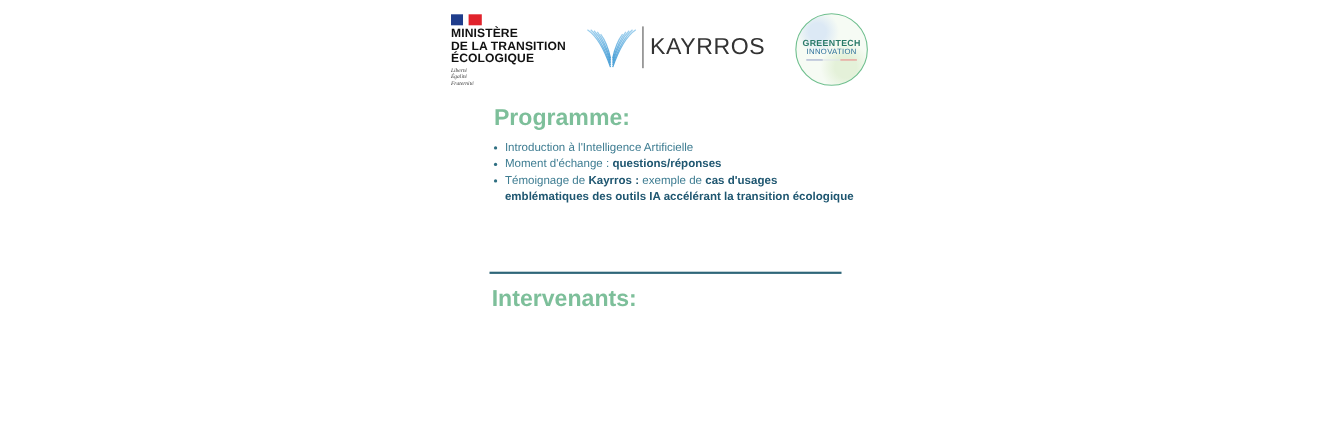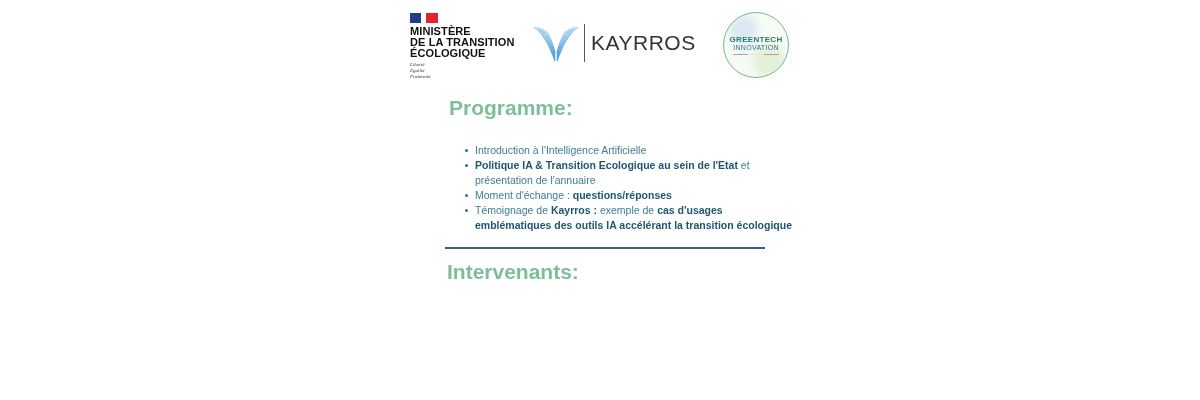--- a/index.html
+++ b/index.html
@@ -27,21 +27,21 @@
         display: flex; flex-direction: column; align-items: center; justify-content: center; }
   .gt-1 { font-size: 8px; font-weight: 700; color: #2a7a68; letter-spacing: 0.3px; line-height: 9px; }
   .gt-2 { font-size: 7px; color: #2a6f9a; letter-spacing: 0.3px; line-height: 8px; }
   .gt-line { display: flex; width: 46px; height: 1px; margin-top: 2px; }
   .gt-line span { flex: 1; }
 
   .content { position: absolute; left: 0; top: 0; width: 1200px; }
   h2 { position: absolute; margin: 0; font-weight: 700; color: #7dbf9a; font-size: 21px; text-align: center; }
   .h-prog { left: 449px; top: 96px; }
   .h-int { left: 447px; top: 260px; }
-  ul { position: absolute; margin: 16px; padding: 0; list-style: none; width: 330px; }
+  ul { position: absolute; margin: 0; padding: 0; list-style: none; width: 330px; }
   ul li { position: relative; padding-left: 10px; font-size: 10.5px; line-height: 15px; color: #3f7d92; }
   ul li::before { content: ""; position: absolute; left: 0; top: 6px; width: 3px; height: 3px; border-radius: 50%; background: #2f6f82; }
   .b { font-weight: 700; color: #1e5670; }
   .ul-prog { left: 449px; top: 127px; }
   .ul-int { left: 449px; top: 305px; }
   .divider { position: absolute; left: 445px; top: 247px; width: 320px; height: 2px; background: #2f6679; }
 </style>
 </head>
 <body>
 
@@ -97,21 +97,20 @@
         <span style="background:#dfe4ea"></span>
         <span style="background:#e98b8b"></span>
       </div>
   </div>
 </div>
 
 <div class="content">
   <h2 class="h-prog">Programme:</h2>
   <ul class="ul-prog">
       <li><span>Introduction à l'Intelligence Artificielle</span></li>
-      <li><span class="b">Politique IA &amp; Transition Ecologique au sein de l'Etat</span><span> et présentation de l'annuaire</span></li>
       <li><span>Moment d'échange : </span><span class="b">questions/réponses</span></li>
       <li><span>Témoignage de </span><span class="b">Kayrros :</span><span> exemple de </span><span class="b">cas d'usages emblématiques des outils IA accélérant la transition écologique</span></li>
     </ul>
 
   <div class="divider"></div>
 
   <h2 class="h-int">Intervenants:</h2>
   <ul class="ul-int">
     </ul>
 </div>

